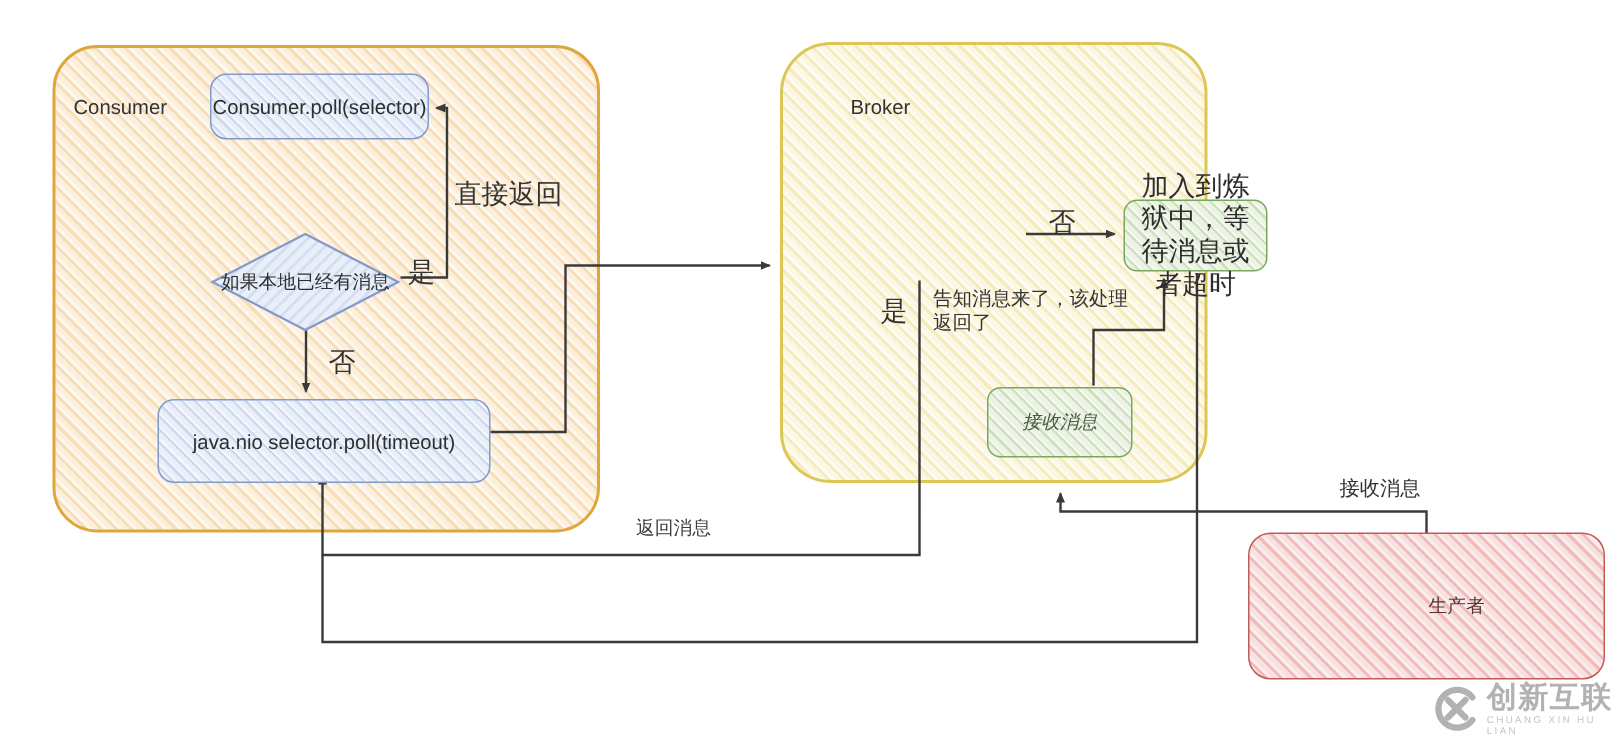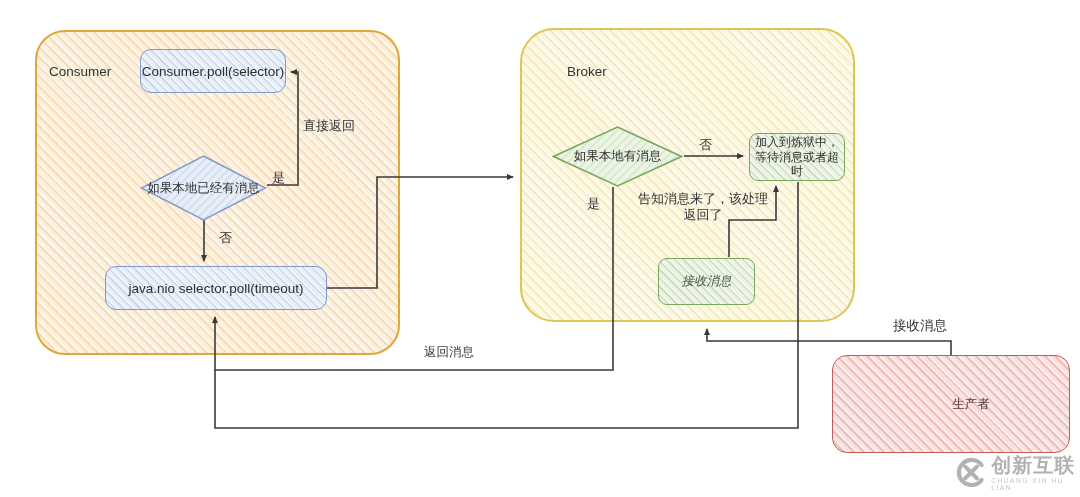--- a/index.html
+++ b/index.html
@@ -20,21 +20,21 @@
     border-radius: 30px;
   }
   .container-consumer {
     left: 35px; top: 30px; width: 365px; height: 325px;
     border: 2px solid #dfa63c;
     background-color: #fcf0dd;
     background-image: repeating-linear-gradient(45deg,
       rgba(235,175,95,0.28) 0 2px, rgba(255,255,255,0.5) 2px 4px, transparent 4px 7px);
   }
   .container-broker {
-    left: 520px; top: 28px; width: 335px; height: 294px;
+    left: 520px; top: 28px; width: 285px; height: 294px;
     border-radius: 34px;
     border: 2px solid #dcc654;
     background-color: #fcf7e2;
     background-image: repeating-linear-gradient(45deg,
       rgba(225,200,95,0.26) 0 2px, rgba(255,255,255,0.5) 2px 4px, transparent 4px 7px);
   }
   .container-title {
     position: absolute;
     font-size: 13.5px;
     color: #333;
@@ -68,22 +68,22 @@
   }
   .node-red {
     border: 1.7px solid #c25a55;
     border-radius: 15px;
     background-color: #f8e2e1;
     background-image: repeating-linear-gradient(45deg,
       rgba(225,120,115,0.35) 0 2px, rgba(255,255,255,0.4) 2px 4px, transparent 4px 7px);
     padding-left: 40px;
   }
   .consumer-poll   { left: 140px; top: 49px;  width: 146px; height: 44px; font-size: 13.5px; }
-  .selector-box    { left: 105px; top: 266px; width: 222px; height: 44px; font-size: 13.5px; }
-  .purgatory-box   { left: 749px; top: 133px; width: 96px;  height: 48px; font-size: 12px; line-height: 1.2; padding: 1px 3px; }
+  .selector-box    { left: 105px; top: 266px; width: 222px; height: 56px; font-size: 13.5px; }
+  .purgatory-box   { left: 749px; top: 133px; width: 96px;  height: 48px; font-size: 18px; line-height: 1.2; padding: 1px 3px; }
   .receive-box     { left: 658px; top: 258px; width: 97px;  height: 47px; font-size: 12.5px; color: #4a5a44; font-style: italic; }
   .producer-box    { left: 832px; top: 355px; width: 238px; height: 98px; font-size: 12.5px; color: #5a3434; }
 
   
   .diamond { position: absolute; z-index: 3; }
   .diamond svg { display: block; }
   .diamond .diamond-label {
     position: absolute; inset: 0;
     display: flex; align-items: center; justify-content: center;
     font-size: 12.5px; color: #2e2e2e; white-space: nowrap;
@@ -96,35 +96,35 @@
     position: absolute; left: 0; top: 0; width: 1080px; height: 497px;
     z-index: 2; pointer-events: none;
   }
   .connector-layer polyline {
     fill: none; stroke: #3a3a3a; stroke-width: 1.6px;
   }
 
   
   .edge-label {
     position: absolute;
-    font-size: 13px;
+    font-size: 18px;
     color: #333;
     z-index: 4;
     white-space: nowrap;
   }
   .lbl-direct-return { left: 303px; top: 117px; }
   .lbl-yes-consumer  { left: 272px; top: 169px; }
   .lbl-no-consumer   { left: 219px; top: 229px; }
   .lbl-no-broker     { left: 699px; top: 136px; }
   .lbl-yes-broker    { left: 587px; top: 195px; }
   .lbl-return-msg    { left: 424px; top: 344px; font-size: 12.5px; color: #3c3c3c; }
   .lbl-send-msg      { left: 893px; top: 317px; font-size: 13.5px; }
   .note-block {
     position: absolute; left: 622px; top: 191px; width: 162px;
-    text-align: center; font-size: 13px; line-height: 1.25; color: #333; z-index: 4;
+    text-align: left; font-size: 13px; line-height: 1.25; color: #333; z-index: 4;
   }
 
   
   .watermark {
     position: absolute; left: 956px; top: 454px;
     display: flex; align-items: flex-start; gap: 5px;
     z-index: 5;
   }
   .watermark-logo { width: 33px; height: 33px; margin-top: 2px; }
   .watermark-text-col { display: flex; flex-direction: column; }
@@ -182,26 +182,20 @@
       </defs>
       <polygon points="63.5,1 125.5,33 63.5,65 1.5,33" fill="url(#hatchBlue)" stroke="#8399cb" stroke-width="1.5"></polygon>
     </svg>
     <div class="diamond-label">如果本地已经有消息</div>
   </div>
 
   <div class="node node-blue selector-box">
     <span>java.nio selector.poll(timeout)</span>
   </div>
 
-  <div class="diamond diamond-broker">
-    <svg width="131" height="61" viewBox="0 0 131 61" xmlns="http://www.w3.org/2000/svg">
-      <polygon points="65.5,1 129.5,30.5 65.5,60 1.5,30.5" fill="url(#hatchGreen)" stroke="#7aa75d" stroke-width="1.5"></polygon>
-    </svg>
-    <div class="diamond-label">如果本地有消息</div>
-  </div>
 
   <div class="node node-green purgatory-box">
     <span>加入到炼狱中，等待消息或者超时</span>
   </div>
 
   <div class="node node-green receive-box">
     <span>接收消息</span>
   </div>
 
   <div class="node node-red producer-box">

